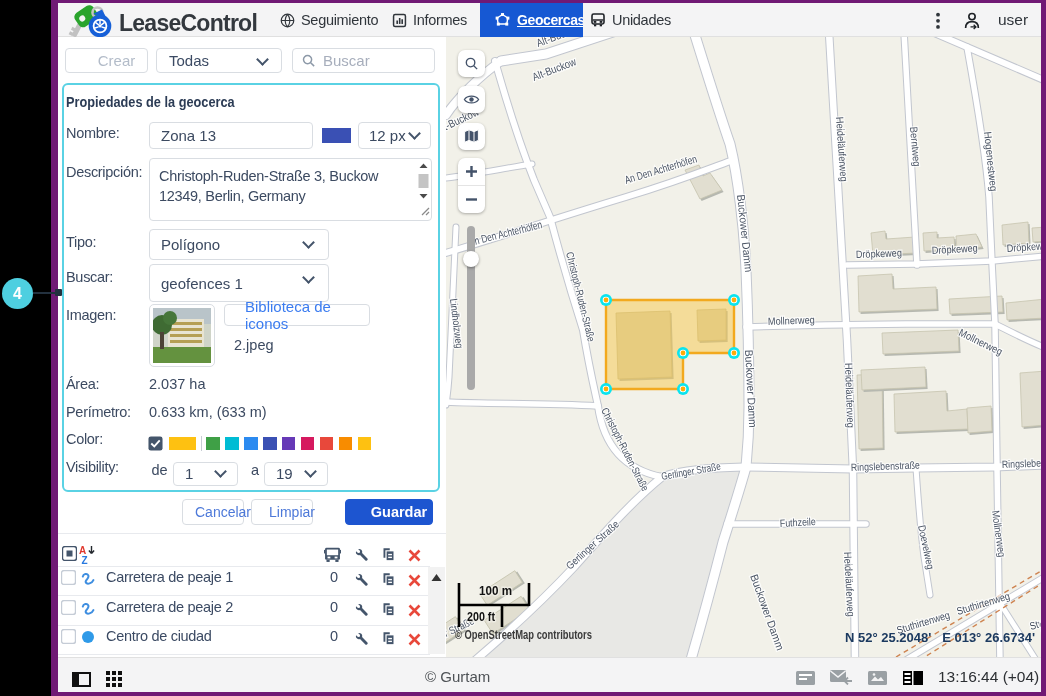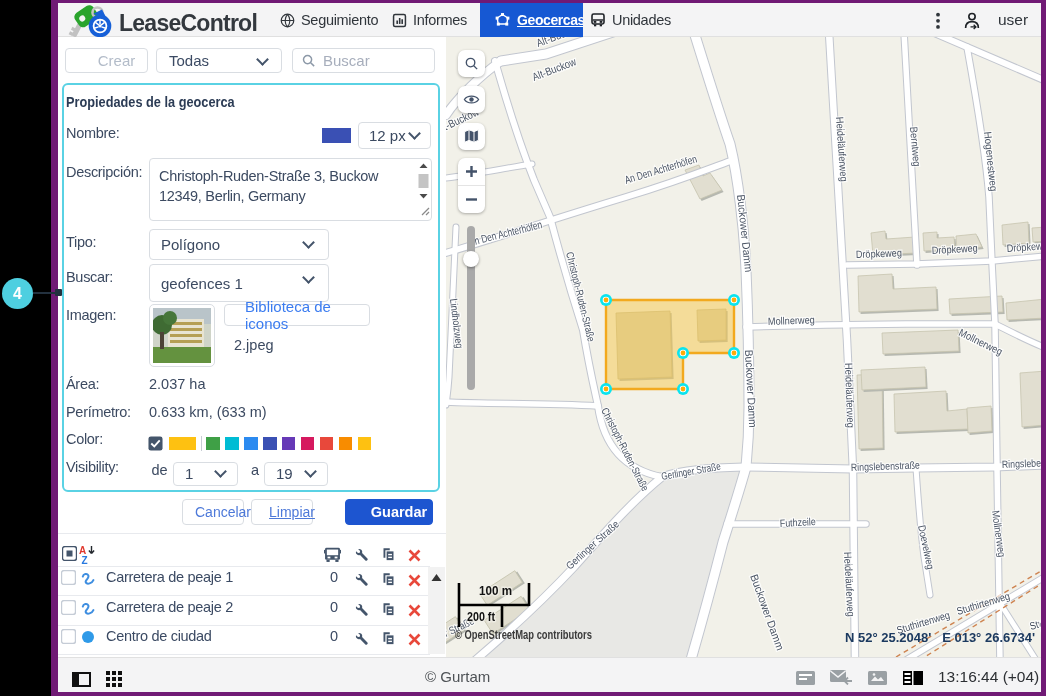--- a/index.html
+++ b/index.html
@@ -140,20 +140,21 @@
   <div class="btn" style="left:234px; top:45px; width:143px; height:25px; justify-content:flex-start; padding-left:8px; color:#a7aebc;">
     <svg width="15" height="15" viewBox="0 0 24 24" fill="none" stroke="#8d99a8" stroke-width="2.4" style="margin-right:7px;">
       <circle cx="10.5" cy="10.5" r="6.5"></circle>
           <line x1="15.5" y1="15.5" x2="21" y2="21"></line>
     </svg>Buscar</div>
 
   <div id="form">
     <div style="position:absolute; left:2px; top:8px; font-size:15px; font-weight:bold; color:#2c3c55; transform:scaleX(0.85); transform-origin:left top; white-space:nowrap;">Propiedades de la geocerca</div>
 
     <div class="flabel" style="top:40px;">Nombre:</div>
+    <div class="field" style="left:85px; top:37px; width:164px; height:27px; padding-left:11px;">Zona 13</div>
     <div class="abs" style="left:257.5px; top:43px; width:29px; height:15px; background:#3a50b4;"></div>
     <div class="field" style="left:294px; top:37px; width:73px; height:27px; padding-left:10px;">12 px
       <div class="chev" style="position:absolute; right:11px; top:10px;"></div>
     </div>
 
     <div class="flabel" style="top:79px;">Descripción:</div>
     <div class="field" style="left:85px; top:73px; width:283px; height:63px;"></div>
     <div class="fval" style="left:95px; top:81px; width:250px; line-height:20px; letter-spacing:-0.3px;">Christoph-Ruden-Straße 3, Buckow 12349, Berlin, Germany</div>
     <svg class="abs" style="left:352px; top:76px;" width="15" height="56" viewBox="0 0 15 56">
       <path d="M3.5 7 L7.5 2.5 L11.5 7 Z" fill="#4a4a4a"></path>
@@ -224,21 +225,21 @@
     <div class="field" style="left:109px; top:377px; width:64.5px; height:23.5px; padding-left:11px;">1
       <div class="chev" style="position:absolute; right:12px; top:8px;"></div>
     </div>
     <div class="fval" style="left:187px; top:377px;">a</div>
     <div class="field" style="left:200px; top:377px; width:64px; height:23.5px; padding-left:11px;">19
       <div class="chev" style="position:absolute; right:12px; top:8px;"></div>
     </div>
   </div>
 
   <div class="btn" style="left:124px; top:496px; width:62px; height:26px; color:#4d79d9; font-size:14px;">Cancelar</div>
-  <div class="btn" style="left:193px; top:496px; width:62px; height:26px; color:#4d79d9; font-size:14px;text-decoration:underline;">Limpiar</div>
+  <div class="btn" style="left:193px; top:496px; width:62px; height:26px; color:#4d79d9; font-size:14px;">Limpiar</div>
   <div class="btn" style="left:287px; top:496px; width:88px; height:26px; background:#1d55d0; border-color:#1d55d0; color:#fff; font-weight:bold; font-size:14.5px;">Guardar</div>
 
   <div class="lrow-sep" style="top:530px; width:388px;"></div>
   <div class="lrow-sep" style="top:563px;"></div>
   <div class="lrow-sep" style="top:592px;"></div>
   <div class="lrow-sep" style="top:621.5px;"></div>
   <div class="lrow-sep" style="top:651px;"></div>
 
   <svg class="licon" style="left:4px; top:543px;" width="15" height="15" viewBox="0 0 15 15">
     <rect x="0.5" y="0.5" width="14" height="14" rx="2.5" fill="#fff" stroke="#44556b" stroke-width="1.4"></rect>

